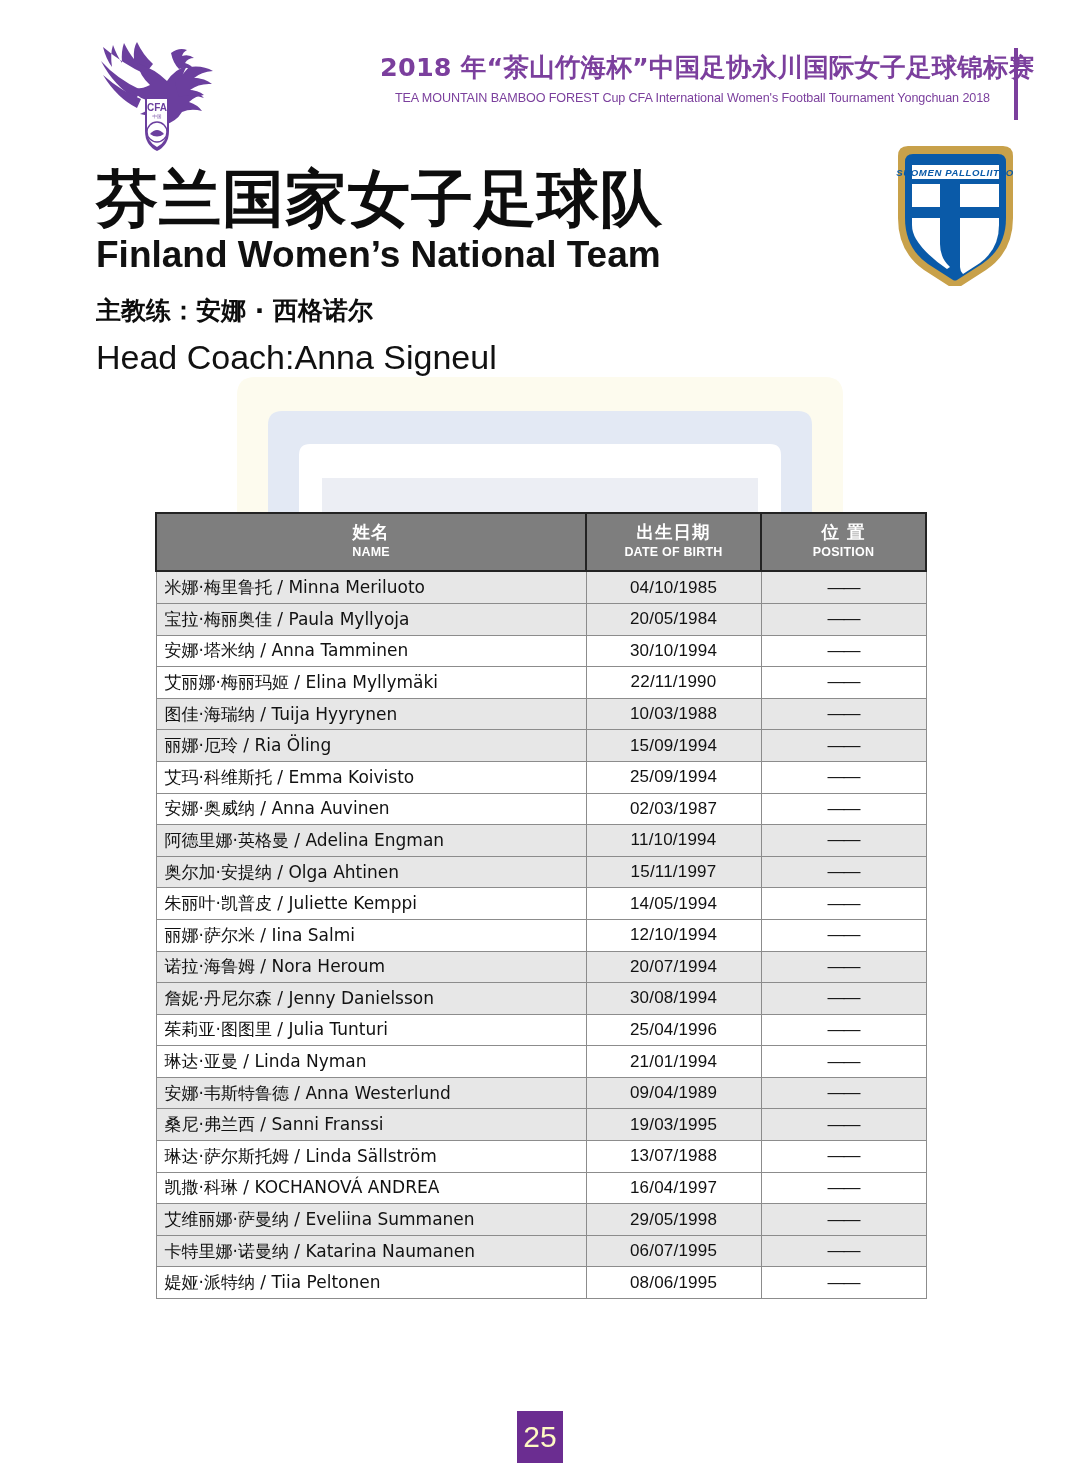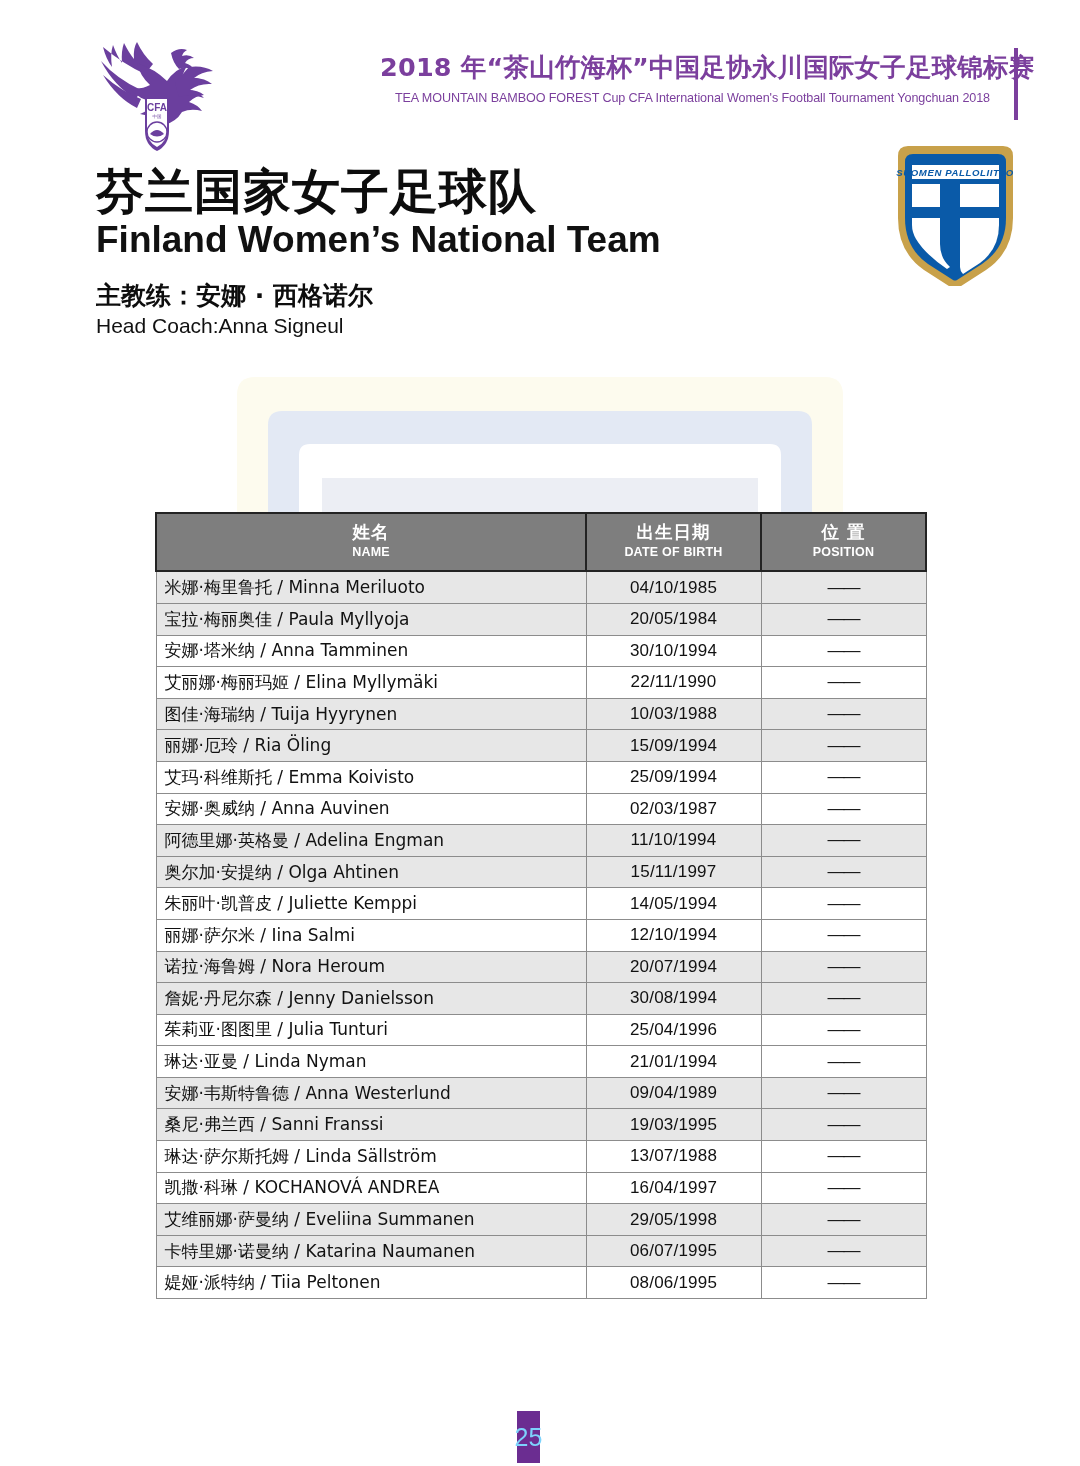--- a/index.html
+++ b/index.html
@@ -75,21 +75,21 @@
 
   
   #team-block {
     position: absolute;
     left: 96px;
     top: 166px;
     z-index: 3;
   }
   #team-name-cn {
     font-family: "DejaVu Sans", "Liberation Sans", sans-serif;
-    font-size: 48px;
+    font-size: 62px;
     font-weight: bold;
     color: #0d0d0d;
     line-height: 1.08;
     letter-spacing: 1px;
     white-space: nowrap;
   }
   #team-name-en {
     font-family: "Liberation Sans", sans-serif;
     font-size: 37px;
     font-weight: bold;
@@ -101,24 +101,24 @@
   #coach-cn {
     font-family: "DejaVu Sans", "Liberation Sans", sans-serif;
     font-size: 25px;
     font-weight: bold;
     color: #0d0d0d;
     margin-top: 18px;
     white-space: nowrap;
   }
   #coach-en {
     font-family: "Liberation Sans", sans-serif;
-    font-size: 21px;
+    font-size: 34px;
     font-weight: normal;
     color: #111111;
-    margin-top: 2px;
+    margin-top: 11px;
     white-space: nowrap;
   }
 
   
   #fed-badge {
     position: absolute;
     left: 888px;
     top: 138px;
     width: 135px;
     height: 148px;
@@ -194,26 +194,26 @@
     font-family: "Liberation Sans", sans-serif;
     font-size: 16.5px;
     letter-spacing: -1px;
   }
 
   
   #page-badge {
     position: absolute;
     left: 517px;
     top: 1411px;
-    width: 23px;
+    width: 46px;
     height: 52px;
     background: #6b2d91;
-    color: #7dd3fc;
-    font-family: "Liberation Sans", sans-serif;
-    font-size: 25px;
+    color: #fef9c3;
+    font-family: "Liberation Sans", sans-serif;
+    font-size: 30px;
     display: flex;
     align-items: center;
     justify-content: center;
     z-index: 3;
   }
 </style>
 </head>
 <body>
 
 <svg id="watermark" viewBox="0 0 1080 1466" xmlns="http://www.w3.org/2000/svg">

